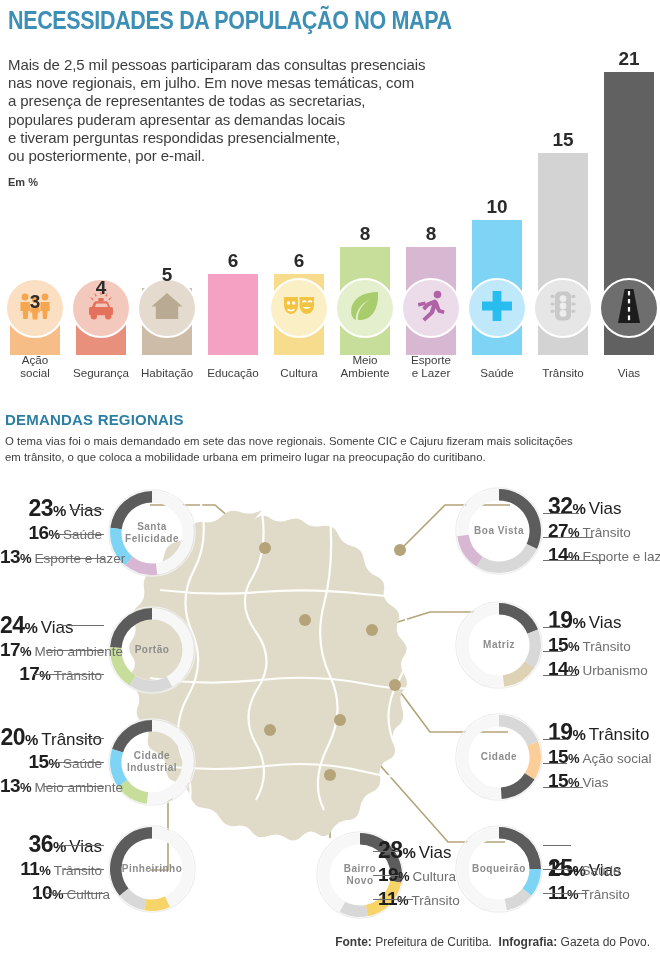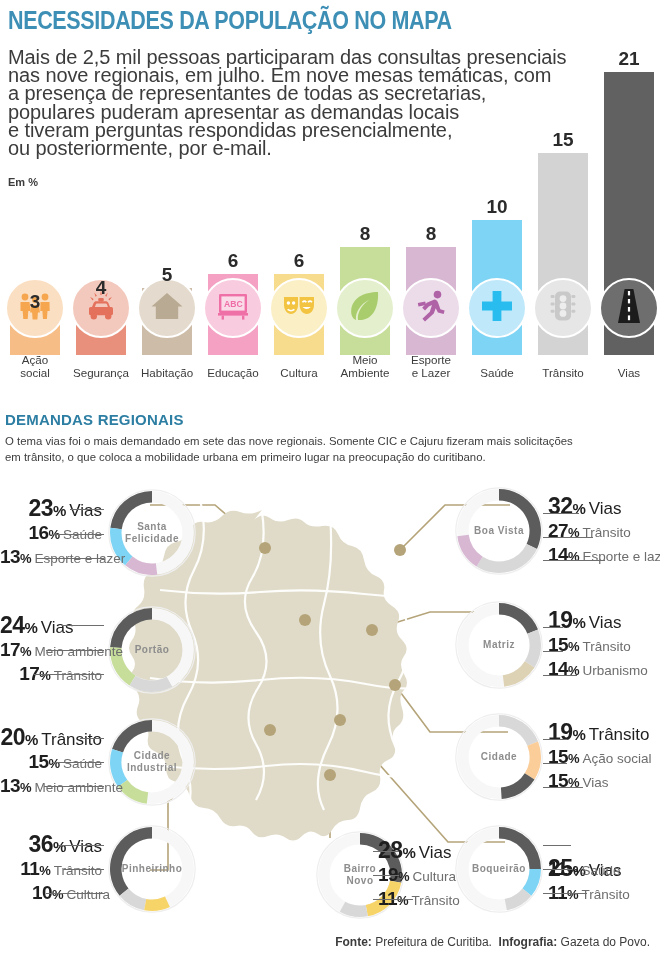--- a/index.html
+++ b/index.html
@@ -8,22 +8,22 @@
     font-family:"Liberation Sans", sans-serif;color:#3b3b3b;
   }
   
   #title{
     position:absolute;left:8px;top:6px;
     font-size:25px;font-weight:700;letter-spacing:-0.4px;
     color:#3d8fb5;white-space:nowrap;
     transform:scaleX(0.86);transform-origin:left center;
   }
   #intro{
-    position:absolute;left:8px;top:48px;width:560px;
-    font-size:20px;line-height:18.2px;color:#3c3c3c;
+    position:absolute;left:8px;top:56px;width:560px;
+    font-size:15px;line-height:18.2px;color:#3c3c3c;
     white-space:pre-line;letter-spacing:-0.1px;
   }
   #unit{
     position:absolute;left:8px;top:176px;
     font-size:11px;font-weight:700;color:#3c3c3c;
   }
   
   #chart{position:absolute;left:0;top:0;width:660px;height:385px;}
   .bar-col{position:absolute;bottom:0;width:66px;}
   .bar-val{
@@ -121,32 +121,20 @@
         <span><svg width="34" height="34" viewBox="0 0 34 34" xmlns="http://www.w3.org/2000/svg" fill="#b9ab93">
             <path d="M17 4L1.5 17.5h4.3V30h22.4V17.5h4.3z"></path>
             <rect x="13.2" y="21" width="7.6" height="9" fill="#fff" opacity="0"></rect>
           </svg></span>
       </div>
       <div class="bar-val" style="bottom: 101.381px;">5</div>
       <div class="bar-lab">Habitação</div>
     </div>
     <div class="bar-col" style="left: 200px; height: 326px;">
       <div class="bar-rect" style="background: rgb(244, 161, 196); height: 80.8571px; bottom: 30px;"></div>
-      <div class="bar-icon" style="background: rgb(249, 203, 223);">
-        <span><svg width="34" height="34" viewBox="0 0 34 34" xmlns="http://www.w3.org/2000/svg" fill="#ef6fa7">
-            <rect x="3" y="5" width="28" height="19" rx="1.2"></rect>
-            <rect x="5.4" y="7.4" width="23.2" height="14.2" fill="#fadbe8"></rect>
-            <rect x="2" y="24" width="30" height="2.6"></rect>
-            <rect x="5.6" y="26.6" width="2.4" height="4"></rect>
-            <rect x="26" y="26.6" width="2.4" height="4"></rect>
-            <g font-family="Liberation Sans" font-size="8.6" font-weight="700" fill="#ef6fa7">
-              <text x="8" y="18">ABC</text>
-            </g>
-          </svg></span>
-      </div>
       <div class="bar-val" style="bottom: 114.857px;">6</div>
       <div class="bar-lab">Educação</div>
     </div>
     <div class="bar-col" style="left: 266px; height: 326px;">
       <div class="bar-rect" style="background: rgb(247, 220, 142); height: 80.8571px; bottom: 30px;"></div>
       <div class="bar-icon" style="background: rgb(251, 239, 198);">
         <span><svg width="34" height="34" viewBox="0 0 34 34" xmlns="http://www.w3.org/2000/svg" fill="#f2c441">
             <path d="M2 8h14v8c0 5-3.2 9-7 9S2 21 2 16z"></path>
             <circle cx="6.4" cy="14" r="1.7" fill="#fff"></circle>
             <circle cx="11.6" cy="14" r="1.7" fill="#fff"></circle>

